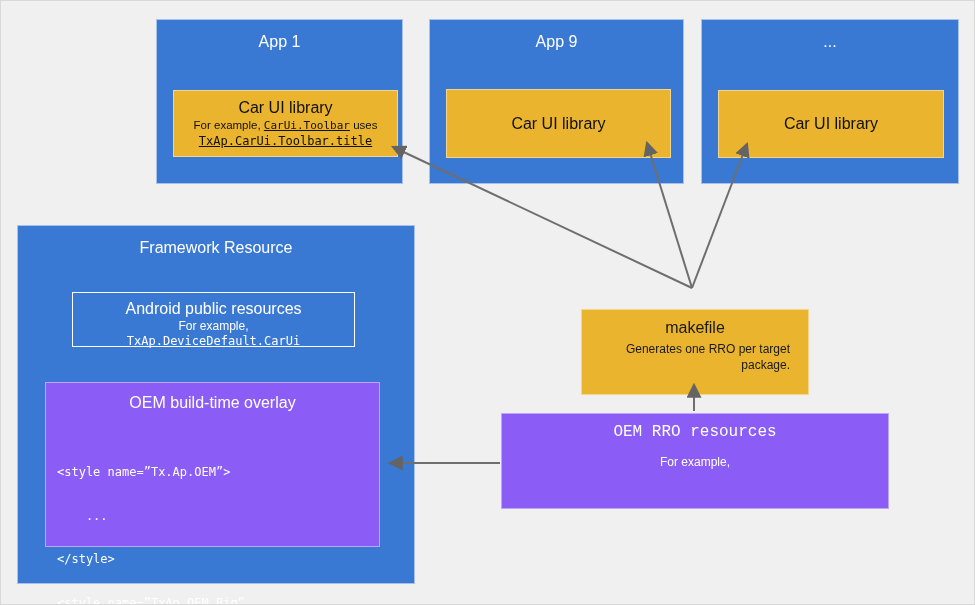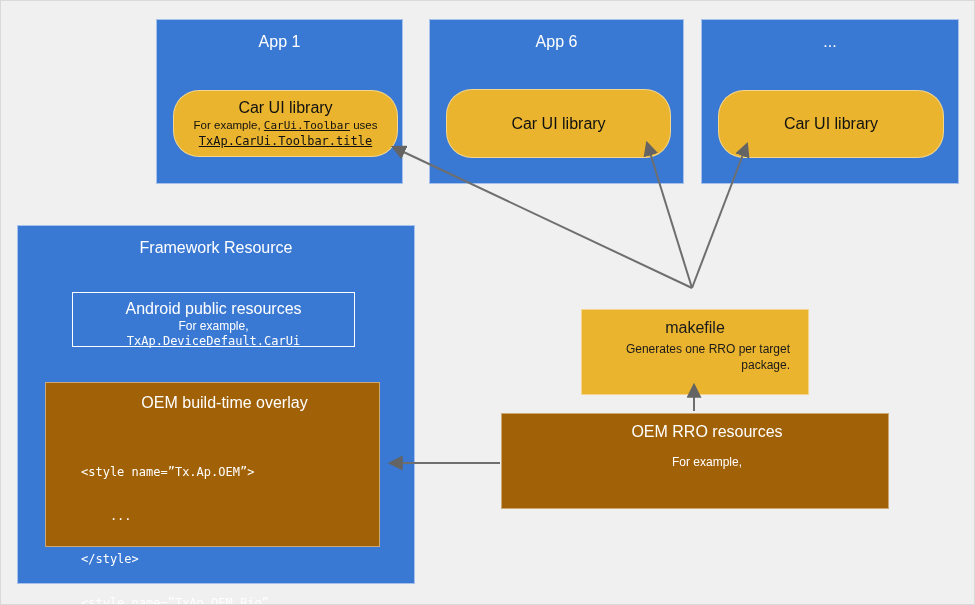--- a/index.html
+++ b/index.html
@@ -8,27 +8,27 @@
     width:975px;height:605px;
     background:#eff0ef;
     border:1px solid #d9d9d9;
     box-sizing:border-box;
     font-family:"Liberation Sans",sans-serif;
     overflow:hidden;
   }
   .box{position:absolute;box-sizing:border-box;}
   .blue{background:#3a79d3;border:1px solid rgba(255,255,255,.55);}
   .yellow{background:#eab42e;border:1px solid rgba(255,255,255,.45);}
-  .green{background:#a16207;border:1px solid rgba(255,255,255,.45);padding-left:24px;}
+  .green{background:#8b5cf6;border:1px solid rgba(255,255,255,.45);}
   .app-title{
     color:#ffffff;font-size:16px;text-align:center;margin-top:13px;
   }
   .lib{
     display:flex;flex-direction:column;align-items:center;justify-content:center;
-    text-align:center;color:#1a1a1a;border-radius:26px;
+    text-align:center;color:#1a1a1a;
   }
   .lib-title{font-size:16px;color:#111;}
   .lib-note{font-size:11.5px;margin-top:2px;color:#111;}
   .mono{font-family:"DejaVu Sans Mono",monospace;text-decoration:underline;}
   .lib-code{font-size:12px;margin-top:2px;color:#111;}
   .fw-title{color:#fff;font-size:16px;text-align:center;margin-top:13px;}
   .inner-blue{
     background:#3a79d3;border:1px solid #ffffff;
     text-align:center;color:#fff;
   }
@@ -37,41 +37,41 @@
   .example-code{font-size:12px;margin-top:1px;}
   .green-title{color:#fff;font-size:16px;text-align:center;margin-top:11px;}
   .code-block{
     margin:24px 0 0 11px;
     color:#ffffff;font-size:12px;line-height:14.5px;
     font-family:"DejaVu Sans Mono",monospace;
     white-space:pre;
   }
   .mk-title{color:#1a1a1a;font-size:16px;text-align:center;margin-top:9px;}
   .mk-sub{color:#1a1a1a;font-size:12px;text-align:right;margin:4px auto 0;width:190px;line-height:16px;}
-  .rro-title{color:#fff;font-size:16px;text-align:center;margin-top:9px;}
+  .rro-title{color:#fff;font-size:16px;text-align:center;margin-top:9px;font-family:Liberation Mono, monospace;}
   .rro-example{color:#fff;font-size:12px;text-align:center;margin-top:14px;}
   .rro-code{color:#fff;font-size:12px;text-align:center;margin-top:3px;}
   #arrows{position:absolute;left:0;top:0;pointer-events:none;}
 </style>
 </head>
 <body>
 
 <div id="canvas">
 
   <div class="box blue" style="left:155px;top:18px;width:247px;height:165px;">
     <div class="app-title">App 1</div>
   </div>
   <div class="box yellow lib" style="left:172px;top:89px;width:225px;height:67px;">
     <div class="lib-title">Car UI library</div>
     <div class="lib-note"><span>For example, </span><span class="mono" style="font-size:11px;">CarUi.Toolbar</span><span> uses</span></div>
     <div class="lib-code mono">TxAp.CarUi.Toolbar.title</div>
   </div>
 
   <div class="box blue" style="left:428px;top:18px;width:255px;height:165px;">
-    <div class="app-title">App 6</div>
+    <div class="app-title">App 9</div>
   </div>
   <div class="box yellow lib" style="left:445px;top:88px;width:225px;height:69px;">
     <div class="lib-title">Car UI library</div>
   </div>
 
   <div class="box blue" style="left:700px;top:18px;width:258px;height:165px;">
     <div class="app-title">...</div>
   </div>
   <div class="box yellow lib" style="left:717px;top:89px;width:226px;height:68px;">
     <div class="lib-title">Car UI library</div>

